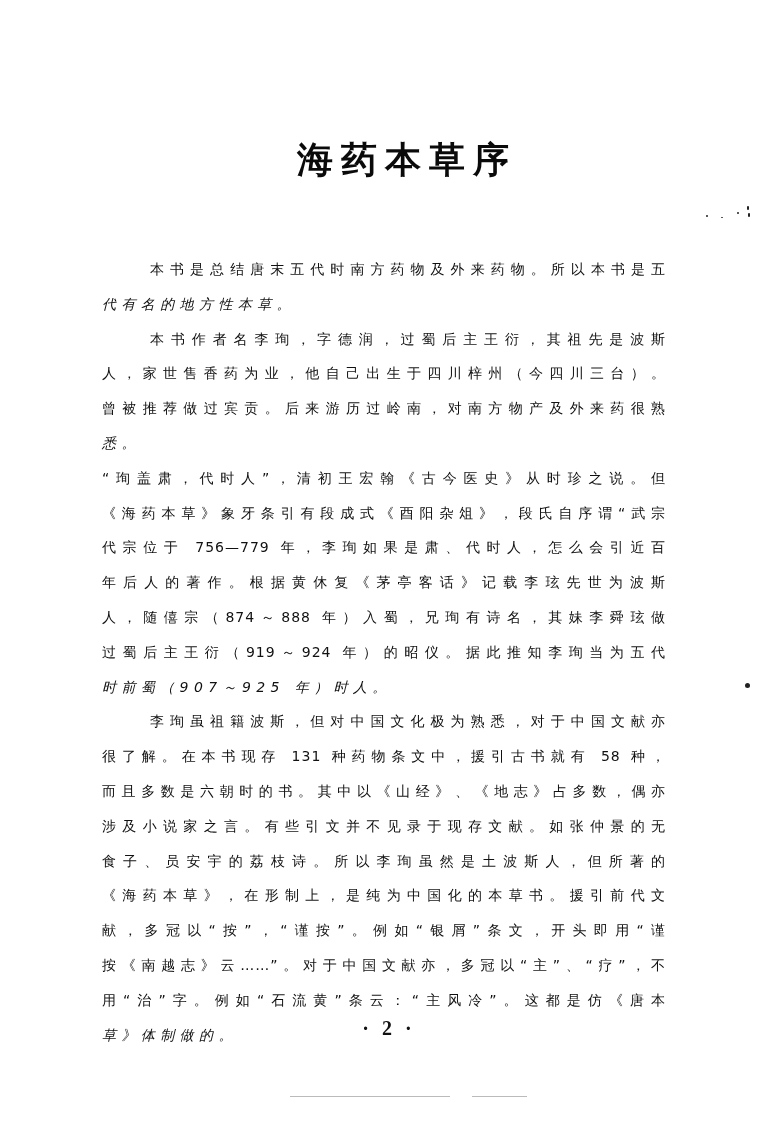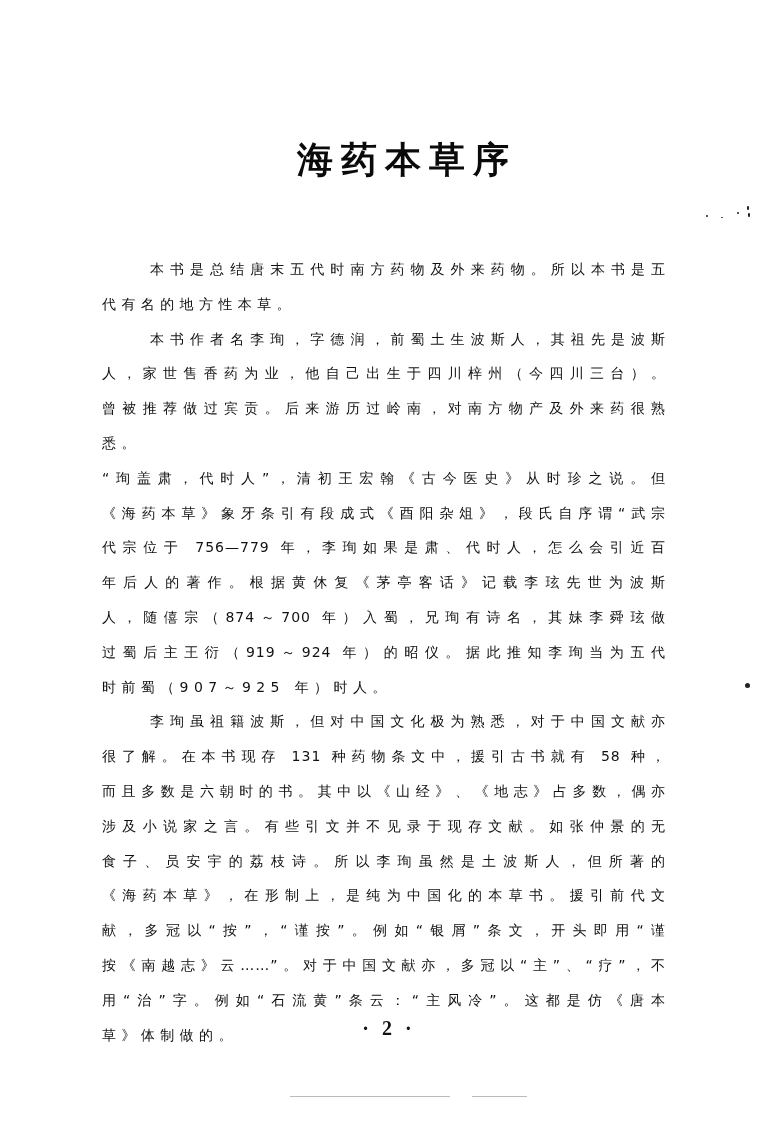--- a/index.html
+++ b/index.html
@@ -19,21 +19,21 @@
   }
   .body-text {
     position: absolute; left: 102px; top: 256px; width: 564px;
   }
   .line {
     display: block; height: 34.8px; line-height: 26px;
     font-size: 14px; white-space: nowrap;
     text-align: justify; text-align-last: justify;
     letter-spacing: 1px;
   }
-  .line.last { text-align-last: left; letter-spacing: 5.4px; }
+  .line.last { text-align-last: left; letter-spacing: 5.4px; font-style: italic; }
   .line.indent { padding-left: 48px; }
   .page-number {
     position: absolute; left: 0; right: 0; top: 1017px;
     text-align: center;
     font-family: "Liberation Serif", "DejaVu Serif", serif;
     font-size: 20px; font-weight: bold; letter-spacing: 4px;
   }
   .speck { position: absolute; background: #222; border-radius: 50%; }
   .scan-line {
     position: absolute; height: 1px; background: #bbbbbb; top: 1096px;
@@ -42,30 +42,30 @@
 </head>
 <body>
 
 <div class="page-title">海药本草序</div>
 
 <div class="body-text">
 
   <span class="line indent">本书是总结唐末五代时南方药物及外来药物。所以本书是五</span>
   <span class="line last">代有名的地方性本草。</span>
 
-  <span class="line indent">本书作者名李珣，字德润，前蜀土生波斯人，其祖先是波斯</span>
+  <span class="line indent">本书作者名李珣，字德润，过蜀后主王衍，其祖先是波斯</span>
   <span class="line">人，家世售香药为业，他自己出生于四川梓州（今四川三台）。</span>
   <span class="line">曾被推荐做过宾贡。后来游历过岭南，对南方物产及外来药很熟</span>
   <span class="line last">悉。</span>
 
   <span class="line">“珣盖肃，代时人”，清初王宏翰《古今医史》从时珍之说。但</span>
   <span class="line">《海药本草》象牙条引有段成式《酉阳杂俎》，段氏自序谓“武宗</span>
   <span class="line">代宗位于 756—779 年，李珣如果是肃、代时人，怎么会引近百</span>
   <span class="line">年后人的著作。根据黄休复《茅亭客话》记载李玹先世为波斯</span>
-  <span class="line">人，随僖宗（874～700 年）入蜀，兄珣有诗名，其妹李舜玹做</span>
+  <span class="line">人，随僖宗（874～888 年）入蜀，兄珣有诗名，其妹李舜玹做</span>
   <span class="line">过蜀后主王衍（919～924 年）的昭仪。据此推知李珣当为五代</span>
   <span class="line last">时前蜀（907～925 年）时人。</span>
 
   <span class="line indent">李珣虽祖籍波斯，但对中国文化极为熟悉，对于中国文献亦</span>
   <span class="line">很了解。在本书现存 131 种药物条文中，援引古书就有 58 种，</span>
   <span class="line">而且多数是六朝时的书。其中以《山经》、《地志》占多数，偶亦</span>
   <span class="line">涉及小说家之言。有些引文并不见录于现存文献。如张仲景的无</span>
   <span class="line">食子、员安宇的荔枝诗。所以李珣虽然是土波斯人，但所著的</span>
   <span class="line">《海药本草》，在形制上，是纯为中国化的本草书。援引前代文</span>
   <span class="line">献，多冠以“按”，“谨按”。例如“银屑”条文，开头即用“谨</span>

